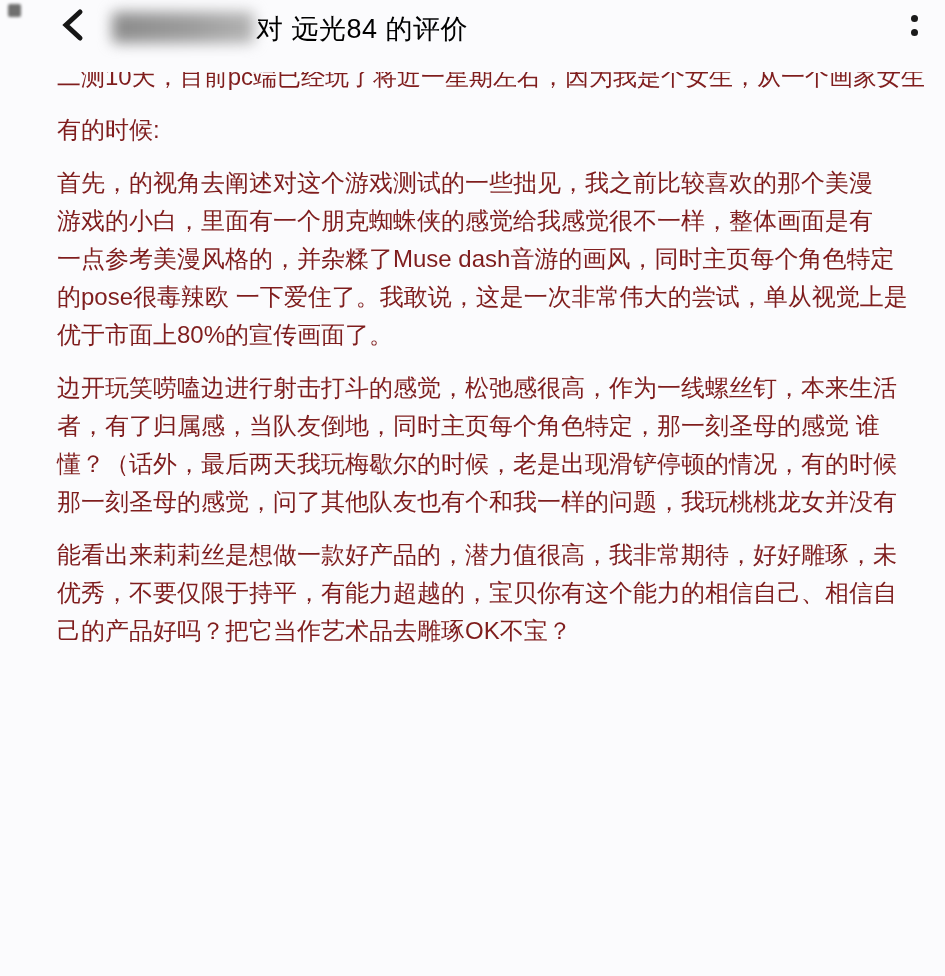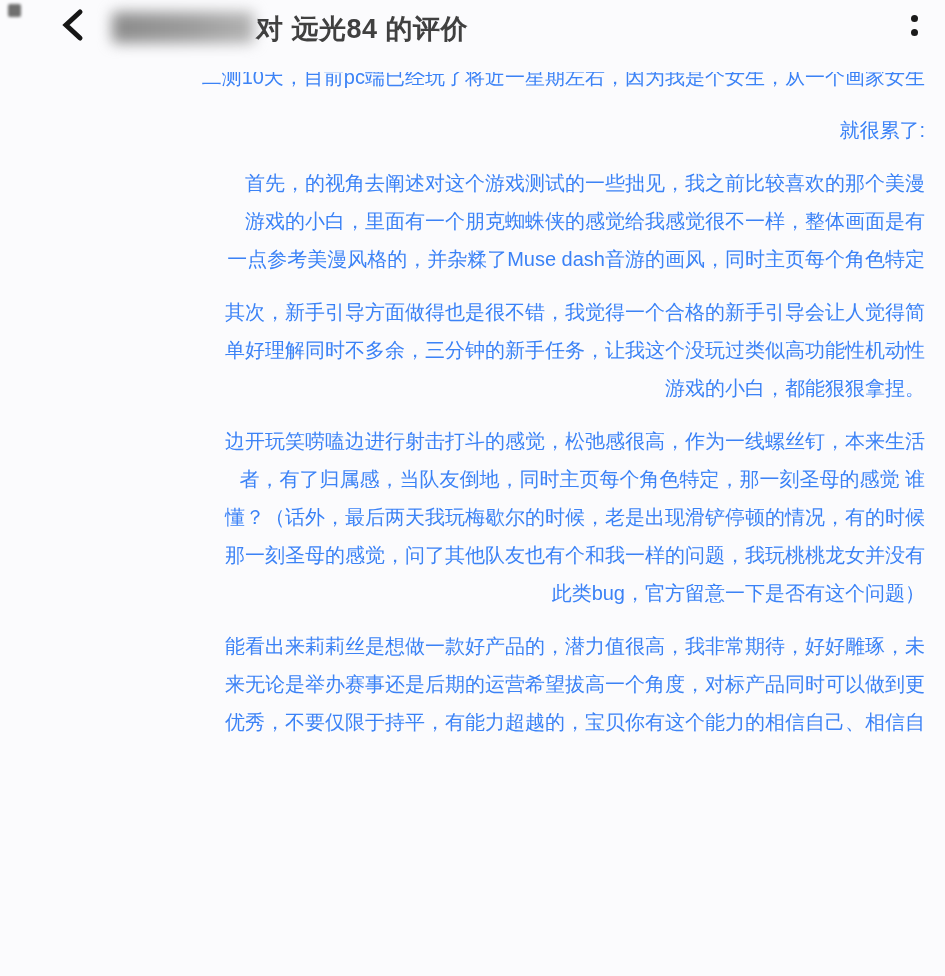--- a/index.html
+++ b/index.html
@@ -40,22 +40,22 @@
     left: 112px; top: 12px;
     width: 142px; height: 31px;
     background: linear-gradient(90deg, #8b8b8b 0%, #9c9c9c 55%, #b3b3b3 100%);
     border-radius: 4px;
     filter: blur(7px);
   }
   .appbar-title {
     position: absolute;
     left: 256px; top: 11px;
     font-size: 27px;
-    font-weight: 700;
-    color: #404040;
+    font-weight: 400;
+    color: #000000;
     letter-spacing: 0.5px;
     white-space: nowrap;
   }
   .more-btn {
     position: absolute;
     left: 900px; top: 8px;
     width: 30px; height: 40px;
     cursor: pointer;
   }
   .more-btn .dot {
@@ -73,25 +73,24 @@
     top: 72px; left: 0; right: 0; bottom: 0;
     padding: 0 20px 0 57px;
     overflow: hidden;
   }
   .content p {
     margin: 0 0 15px 0;
   }
   .content p:first-child { margin-top: -14px; }
   .ln {
     display: block;
-    font-size: 20px;
+    font-size: 24px;
     line-height: 38px;
-    color: #3b82f6;
+    color: #7f1d1d;
     white-space: nowrap;
-    text-align: right;
   }
 </style>
 </head>
 <body>
 
 <div class="page">
 
   <div class="appbar">
     <div class="corner-mark"></div>
 
@@ -113,43 +112,39 @@
     </div>
   </div>
 
   <div class="content">
 
     <p>
       <span class="ln">二测10天，目前pc端已经玩了将近一星期左右，因为我是个女生，从一个画家女生</span>
     </p>
 
     <p>
-      <span class="ln">就很累了:</span>
+      <span class="ln">有的时候:</span>
     </p>
 
     <p>
       <span class="ln">首先，的视角去阐述对这个游戏测试的一些拙见，我之前比较喜欢的那个美漫</span>
       <span class="ln">游戏的小白，里面有一个朋克蜘蛛侠的感觉给我感觉很不一样，整体画面是有</span>
       <span class="ln">一点参考美漫风格的，并杂糅了Muse dash音游的画风，同时主页每个角色特定</span>
+      <span class="ln">的pose很毒辣欧 一下爱住了。我敢说，这是一次非常伟大的尝试，单从视觉上是</span>
+      <span class="ln">优于市面上80%的宣传画面了。</span>
     </p>
 
-    <p>
-      <span class="ln">其次，新手引导方面做得也是很不错，我觉得一个合格的新手引导会让人觉得简</span>
-      <span class="ln">单好理解同时不多余，三分钟的新手任务，让我这个没玩过类似高功能性机动性</span>
-      <span class="ln">游戏的小白，都能狠狠拿捏。</span>
-    </p>
 
     <p>
       <span class="ln">边开玩笑唠嗑边进行射击打斗的感觉，松弛感很高，作为一线螺丝钉，本来生活</span>
       <span class="ln">者，有了归属感，当队友倒地，同时主页每个角色特定，那一刻圣母的感觉 谁</span>
       <span class="ln">懂？（话外，最后两天我玩梅歇尔的时候，老是出现滑铲停顿的情况，有的时候</span>
       <span class="ln">那一刻圣母的感觉，问了其他队友也有个和我一样的问题，我玩桃桃龙女并没有</span>
-      <span class="ln">此类bug，官方留意一下是否有这个问题）</span>
     </p>
 
     <p>
       <span class="ln">能看出来莉莉丝是想做一款好产品的，潜力值很高，我非常期待，好好雕琢，未</span>
-      <span class="ln">来无论是举办赛事还是后期的运营希望拔高一个角度，对标产品同时可以做到更</span>
       <span class="ln">优秀，不要仅限于持平，有能力超越的，宝贝你有这个能力的相信自己、相信自</span>
+      <span class="ln">己的产品好吗？把它当作艺术品去雕琢OK不宝？</span>
     </p>
 
   </div>
 </div>
 
 </body></html>

